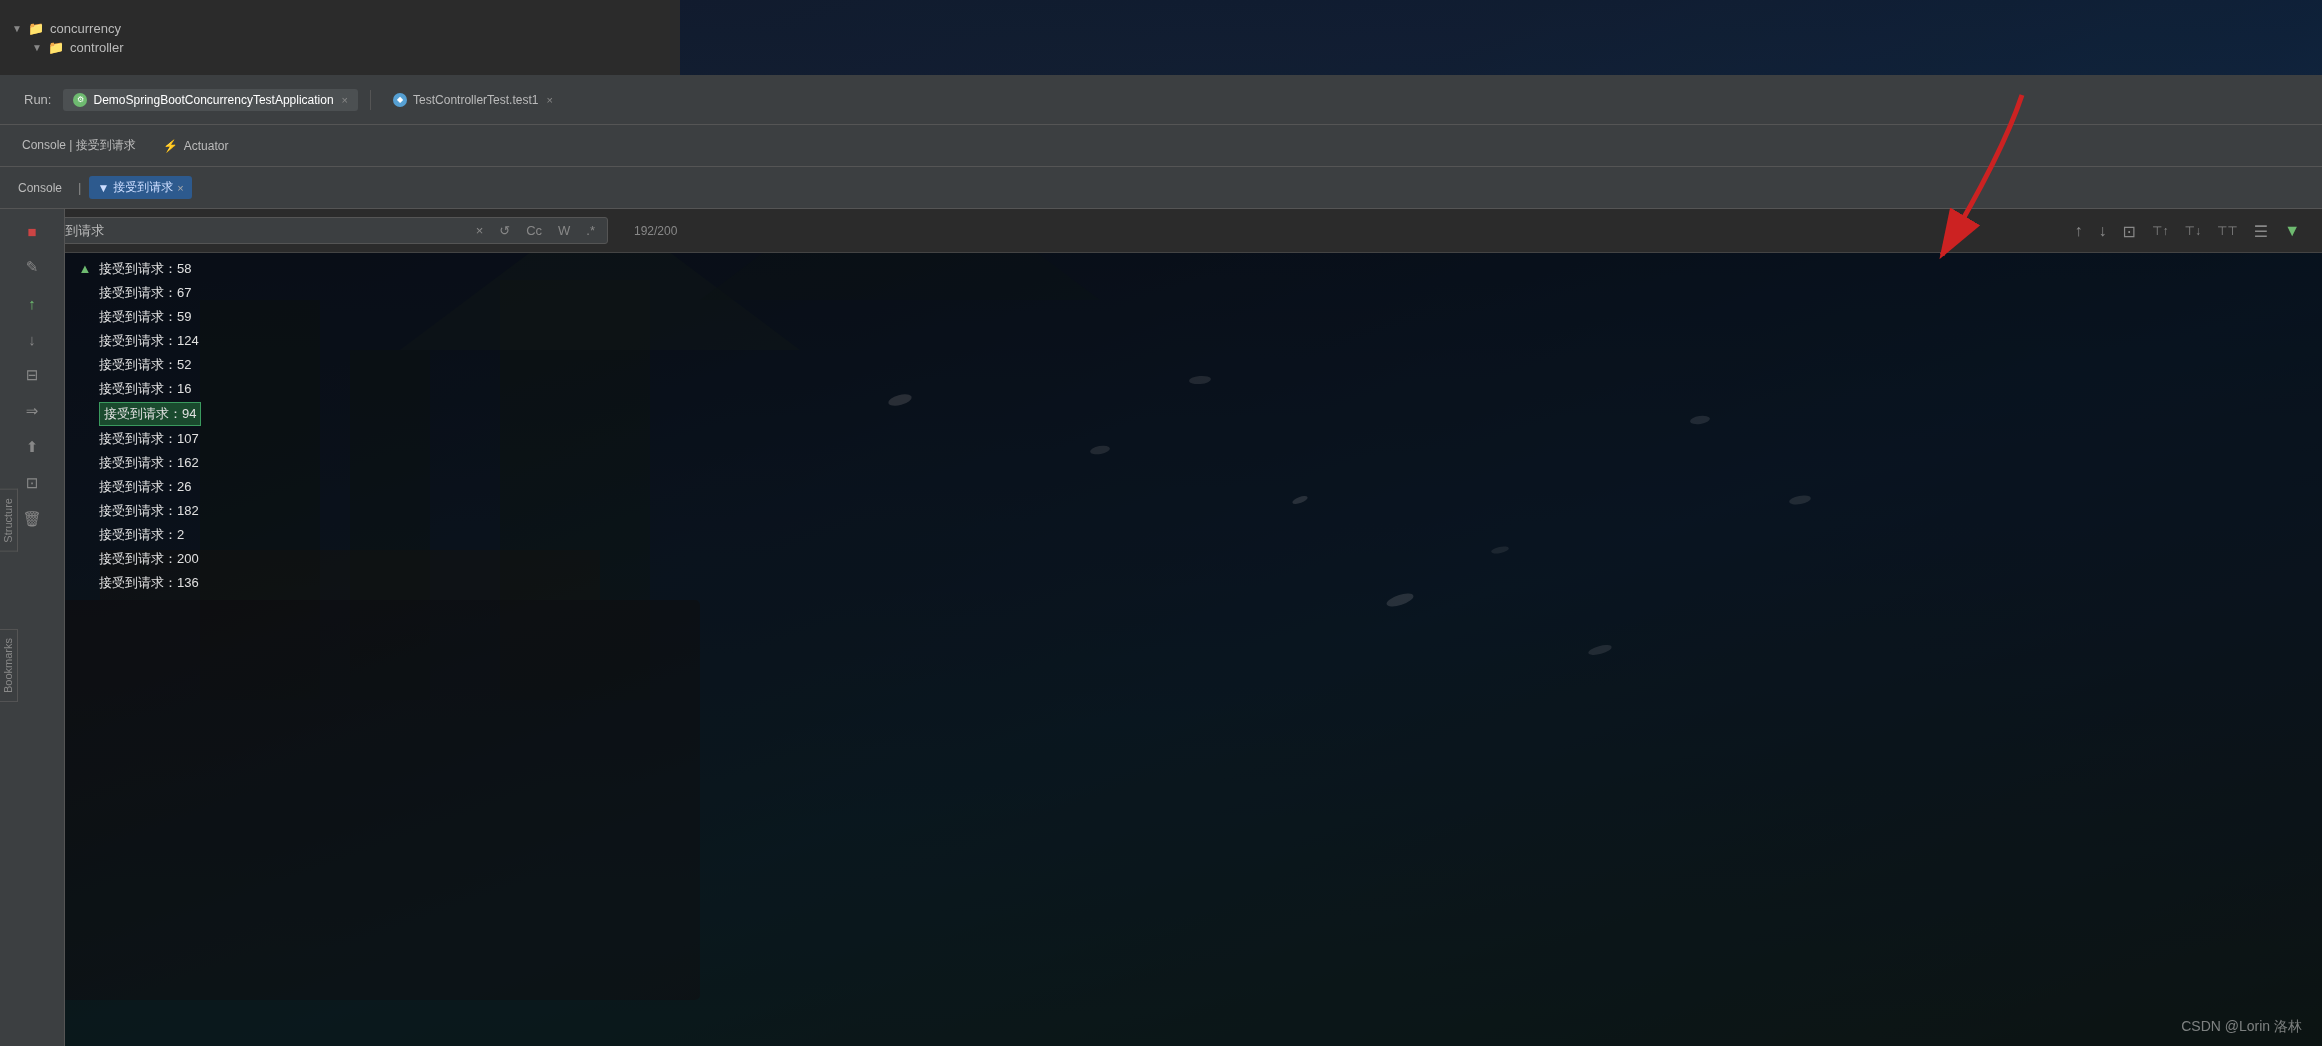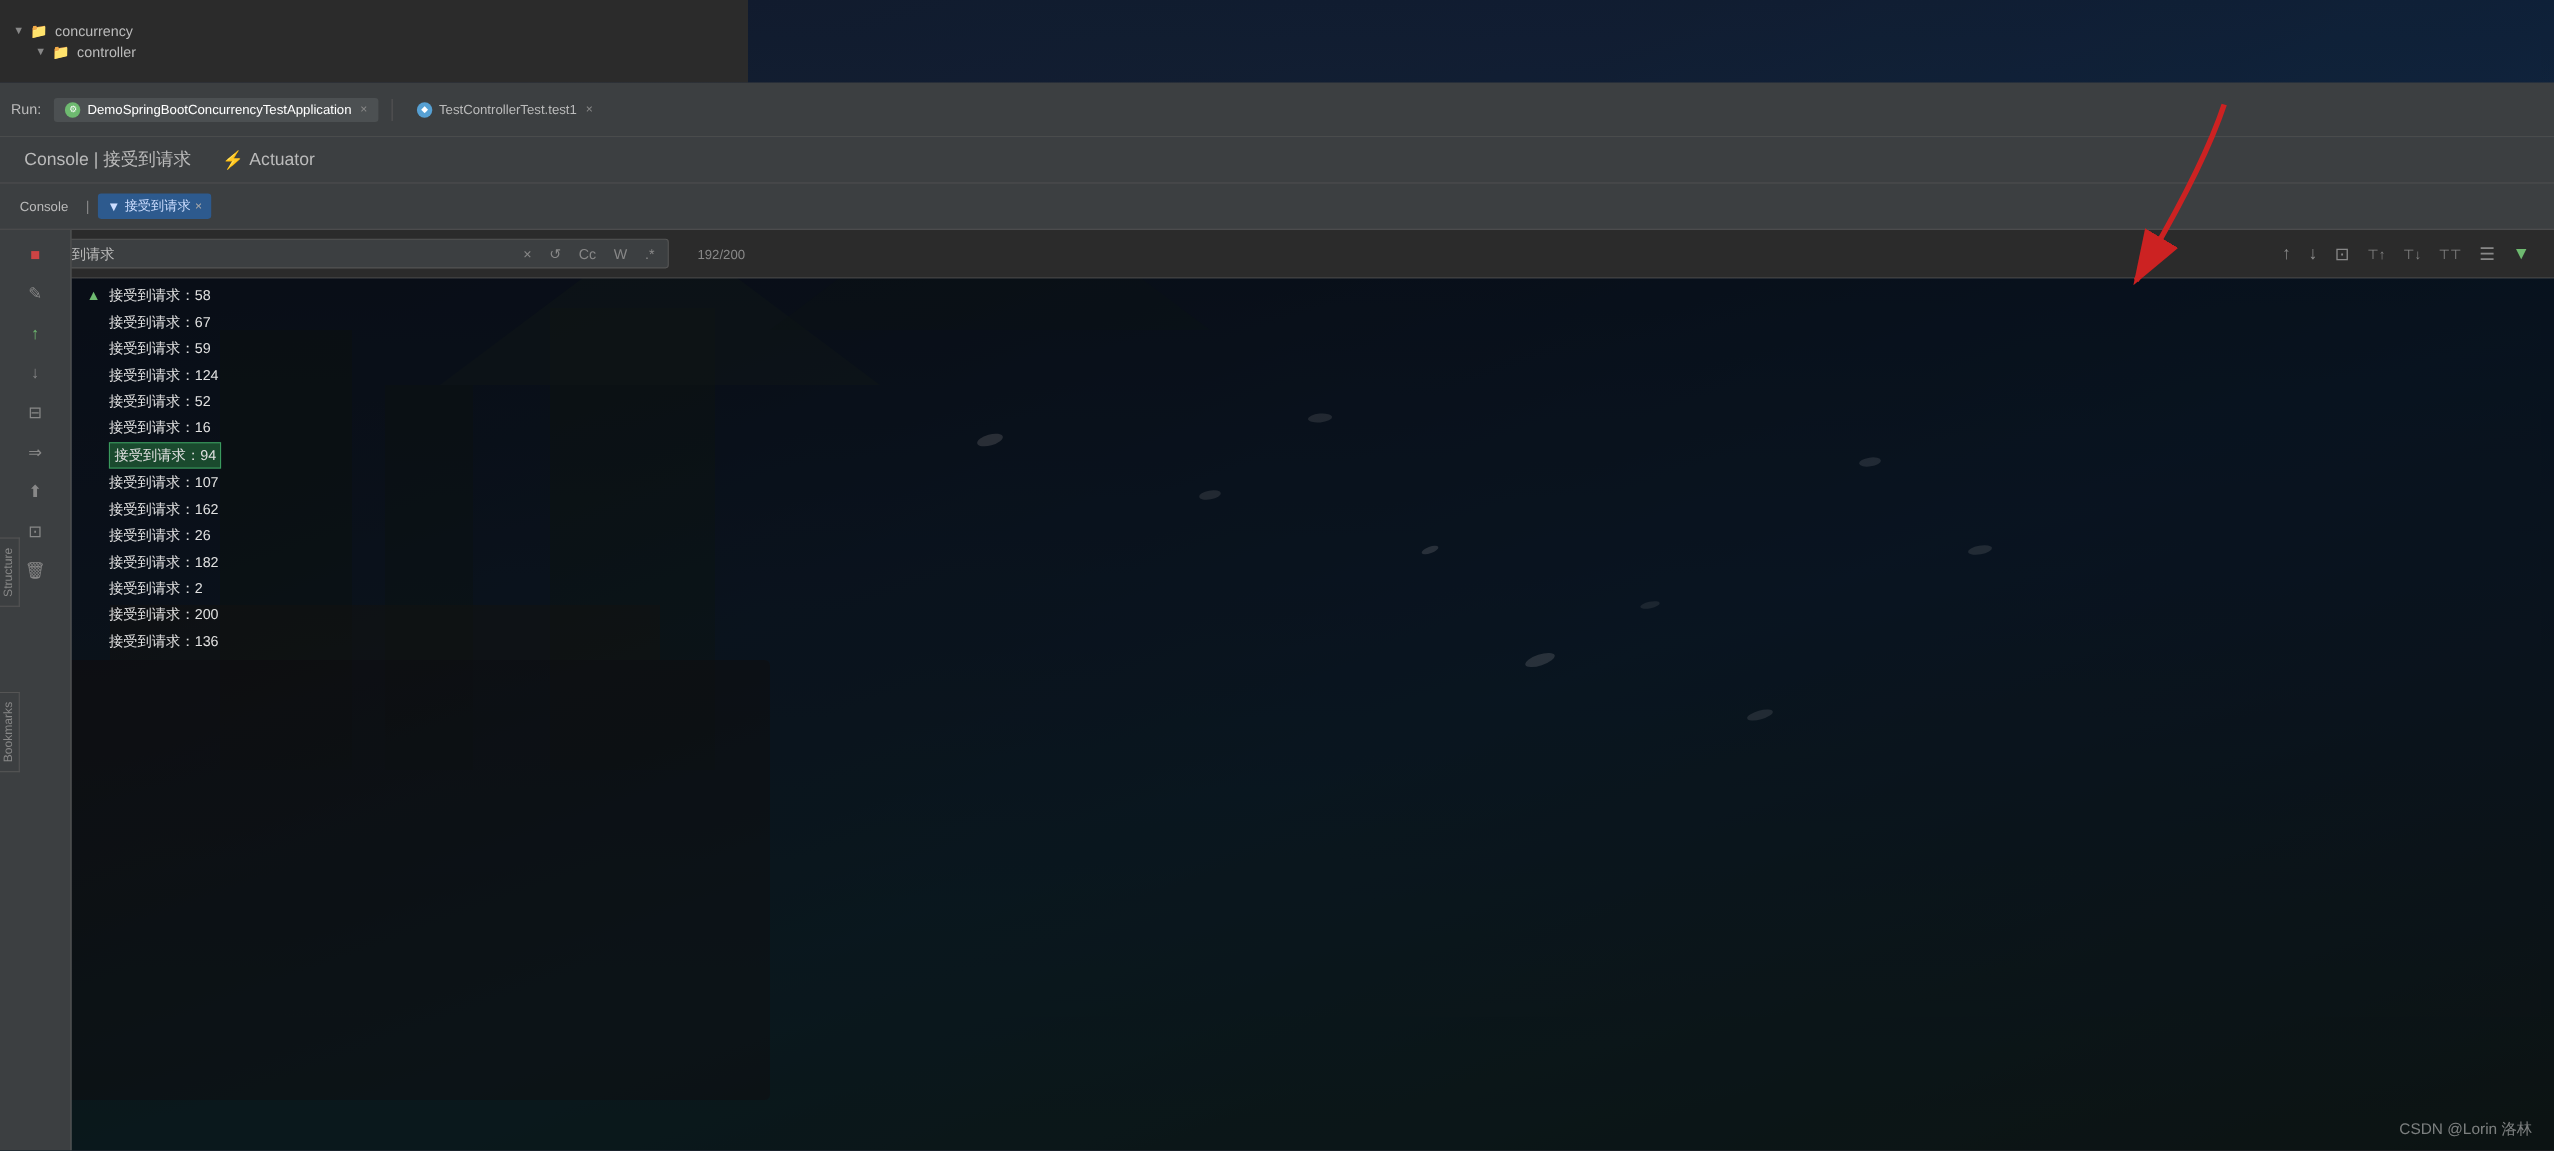--- a/index.html
+++ b/index.html
@@ -59,21 +59,21 @@
       position: absolute;
       top: 75px;
       left: 0;
       width: 2322px;
       height: 50px;
       background: #3c3f41;
       border-bottom: 1px solid #555;
       z-index: 20;
       display: flex;
       align-items: center;
-      padding: 0 10px;
+      padding: 0 24px;
       gap: 8px;
     }
 
     .run-label {
       color: #bbbbbb;
       font-size: 13px;
       margin-right: 4px;
     }
 
     .run-tab {
@@ -136,21 +136,21 @@
       align-items: center;
       padding: 0 10px;
       gap: 4px;
     }
 
     .toolbar-tab {
       display: flex;
       align-items: center;
       gap: 5px;
       padding: 5px 12px;
-      font-size: 16px;
+      font-size: 12px;
       color: #bbbbbb;
       cursor: pointer;
       border-radius: 3px;
     }
 
     .filter-icon {
       color: #6eba70;
     }
 
     

